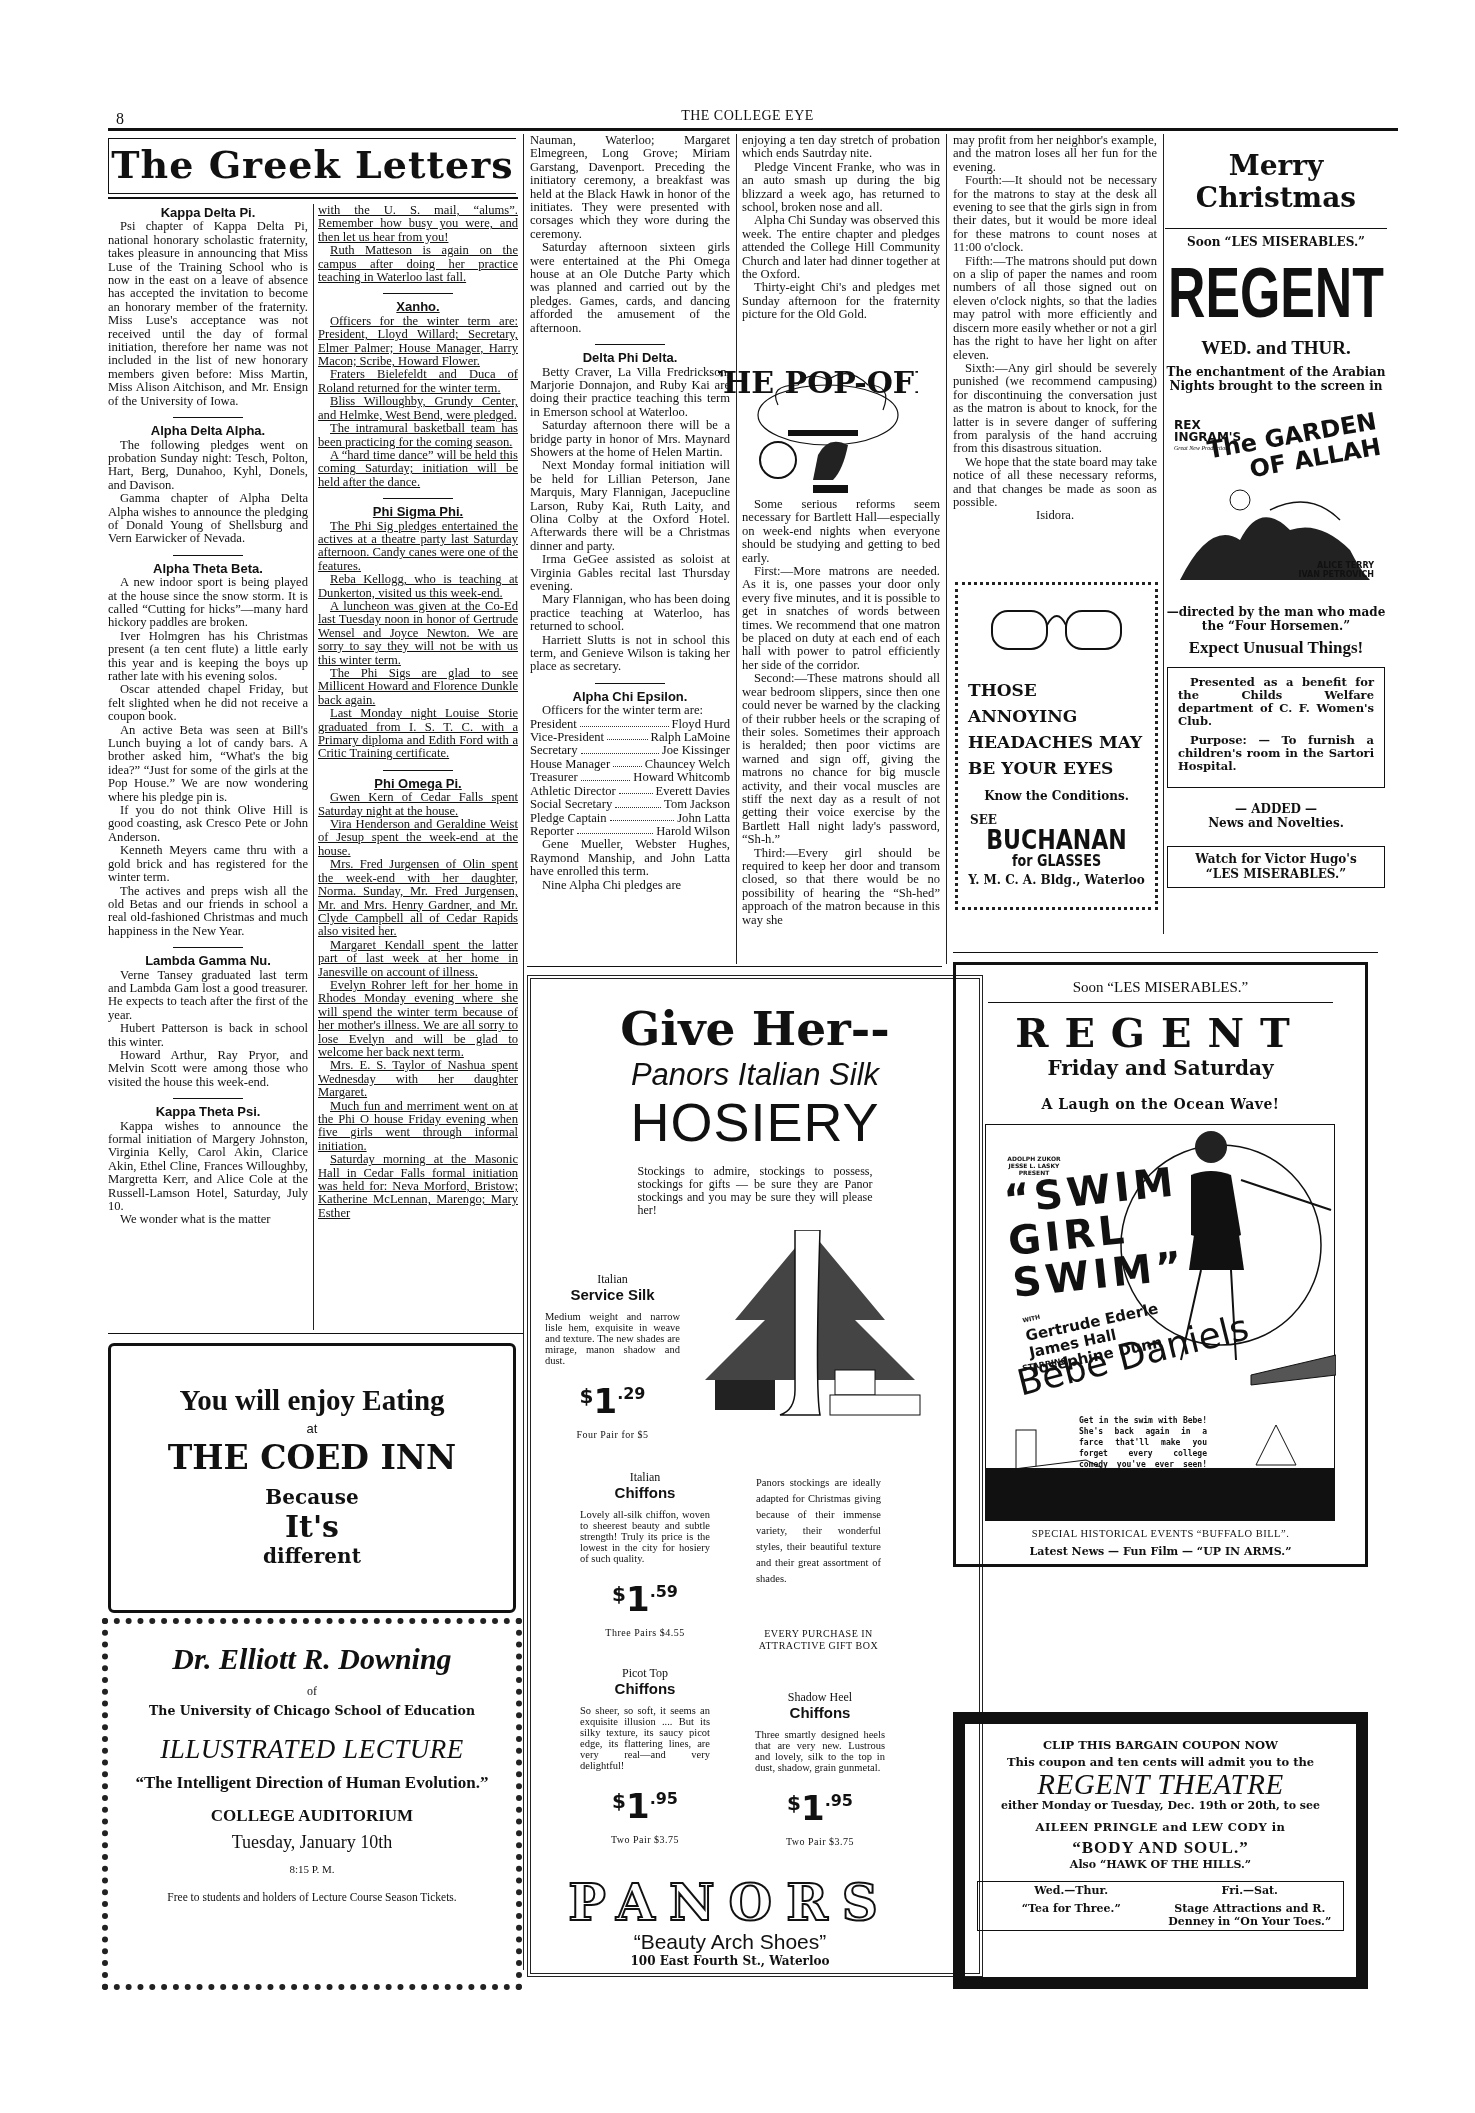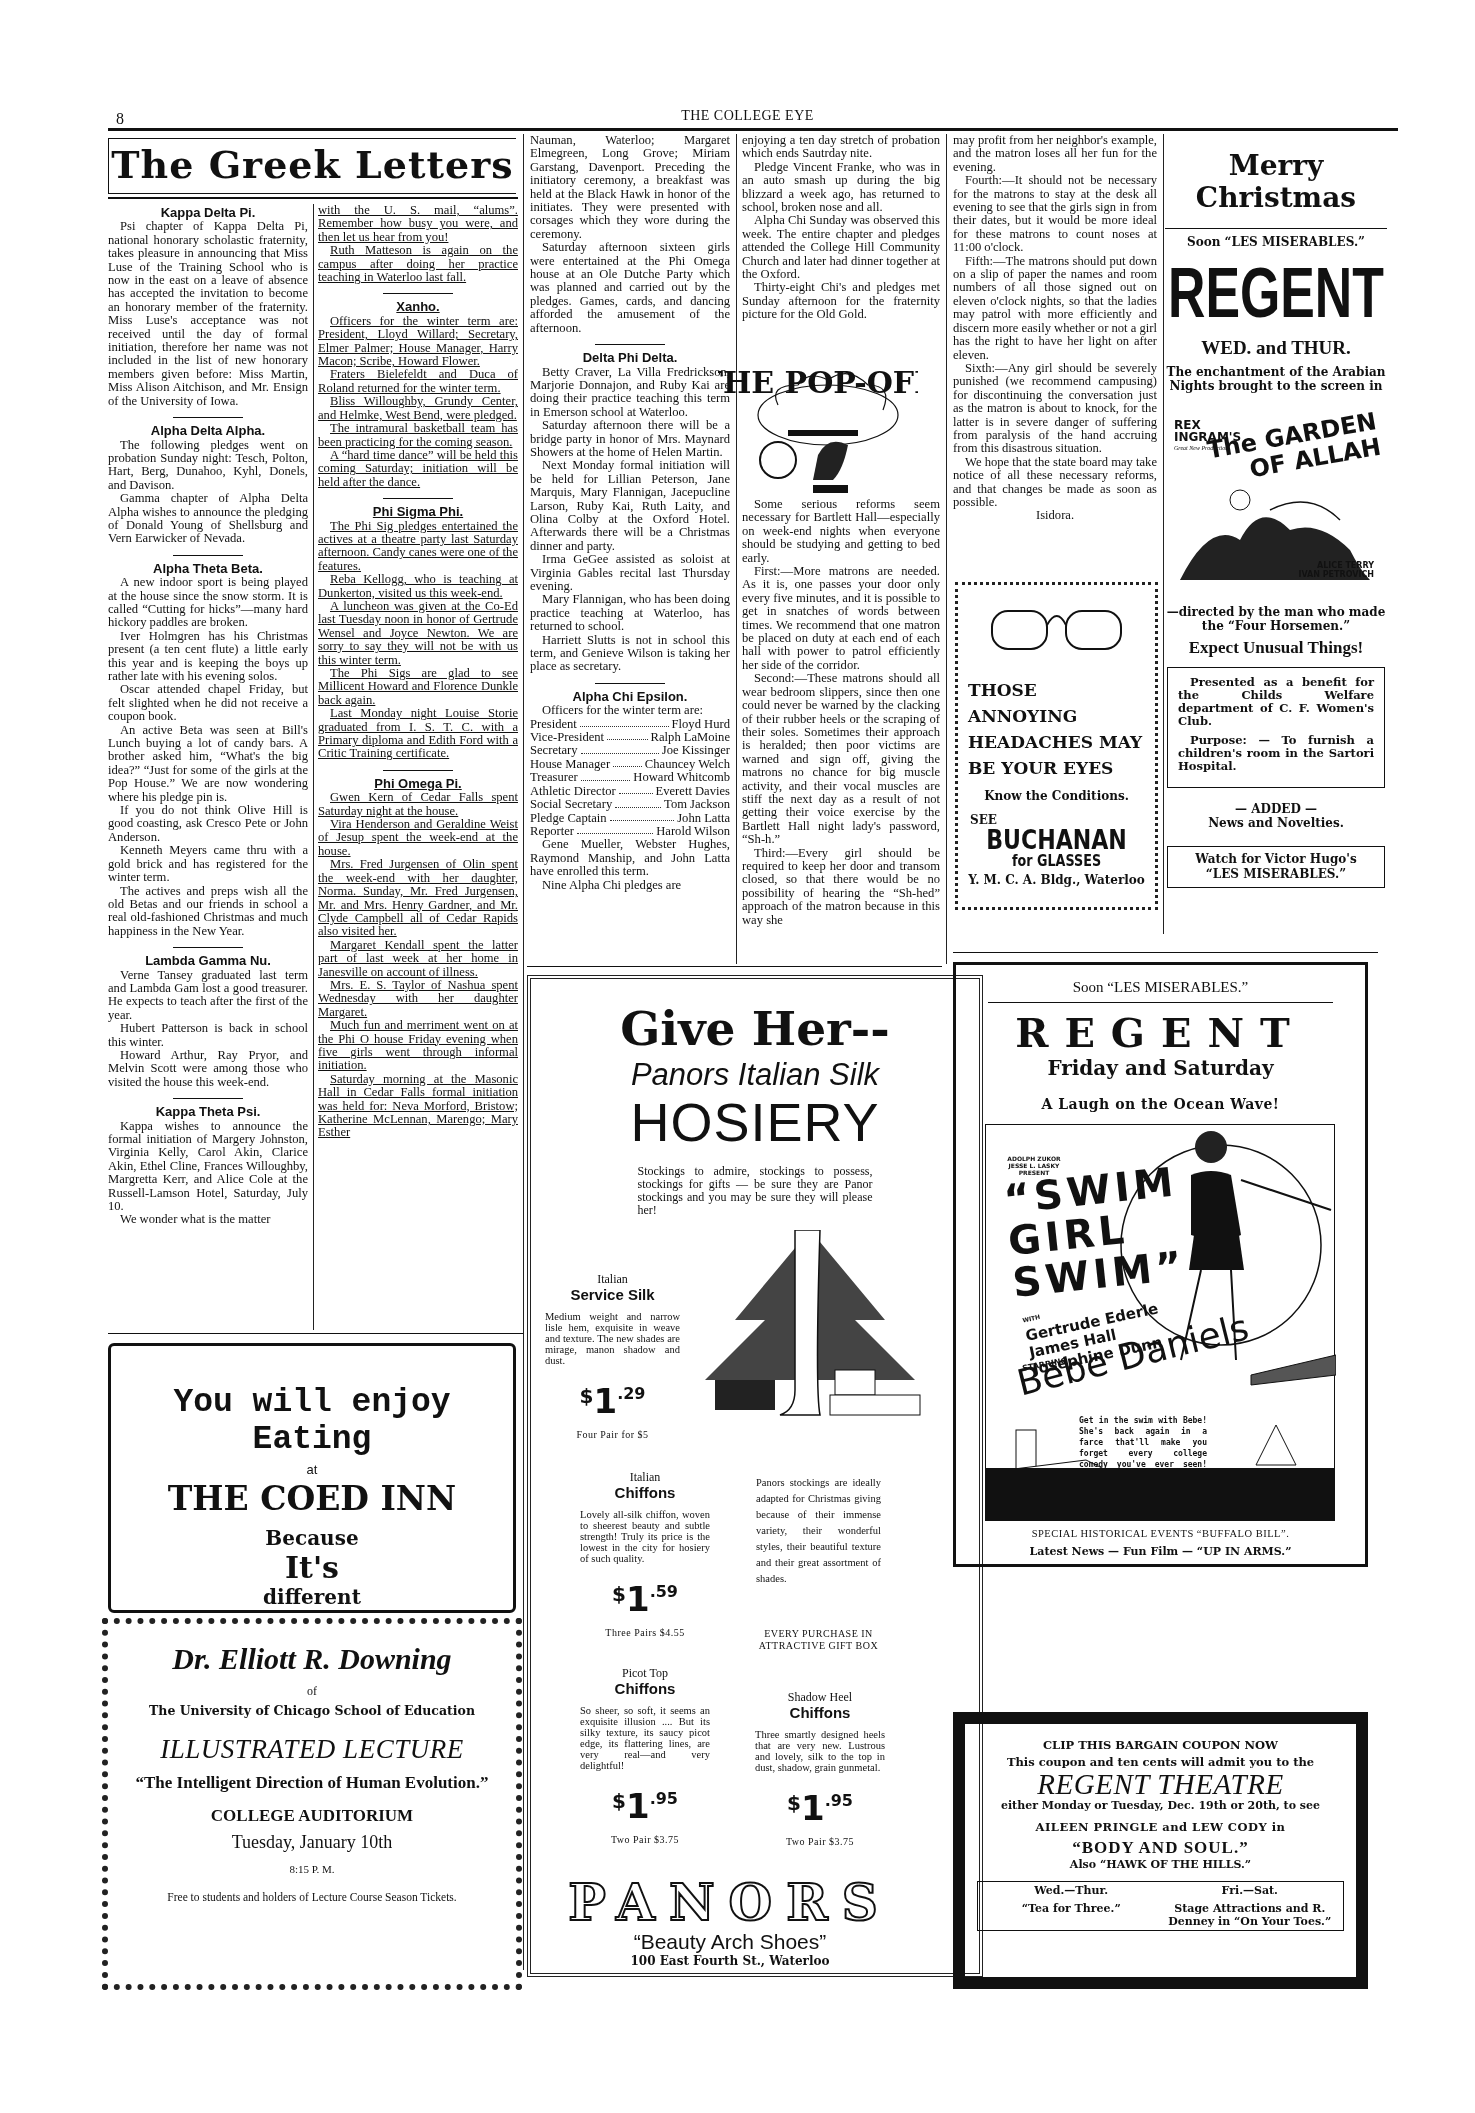--- a/index.html
+++ b/index.html
@@ -12,21 +12,21 @@
   .col { font-size: 12.6px; line-height: 13.4px; text-align: justify; hyphens: auto; }
   .col p { text-indent: 12px; margin: 0; }
   .col h4 { font-family: "Liberation Sans", "DejaVu Sans", sans-serif; font-weight: bold; font-size: 13px; text-align: center; margin: 2px 0 1px; }
   .col .divider { width: 70px; margin: 9px auto 6px; border-top: 1.5px solid #111; }
   .vrule { border-left: 1px solid #222; }
   .greek-title { left: 108px; top: 138px; width: 408px; height: 56px; border: 1.5px solid #111; border-right: none; text-align: center; font-family: "DejaVu Serif", serif; font-weight: bold; font-size: 38px; line-height: 52px; letter-spacing: 1px; }
   .greek-rule { left: 108px; top: 197px; width: 410px; border-top: 2px solid #111; }
   .officers .row { display: flex; justify-content: space-between; }
   .officers .row span.dots { flex: 1; border-bottom: 1px dotted #333; margin: 0 3px 4px; }
   .coed { left: 108px; top: 1343px; width: 408px; height: 270px; border: 3px solid #111; border-radius: 6px; text-align: center; }
-  .coed .l1 { font-family: Liberation Mono, monospace; font-weight: bold; font-size: 33px; margin-top: 38px; }
+  .coed .l1 { font-family: Liberation Serif, serif; font-weight: bold; font-size: 29px; margin-top: 38px; }
   .coed .l2 { font-family: "Liberation Sans", sans-serif; font-size: 13px; margin-top: 4px; }
   .coed .l3 { font-family: "DejaVu Serif", serif; font-weight: bold; font-size: 33px; margin-top: 2px; }
   .coed .l4 { font-family: "DejaVu Serif", serif; font-weight: 900; font-size: 20px; margin-top: 8px; }
   .coed .l5 { font-family: "DejaVu Serif", serif; font-weight: 900; font-size: 30px; }
   .coed .l6 { font-family: "DejaVu Serif", serif; font-weight: 900; font-size: 20px; }
   .downing { left: 102px; top: 1618px; width: 420px; height: 372px; border: 6px dotted #222; text-align: center; }
   .downing .name { font-family: "Liberation Serif", serif; font-weight: bold; font-style: italic; font-size: 30px; margin-top: 18px; }
   .downing .of { font-size: 12px; margin-top: 8px; }
   .downing .uni { font-weight: bold; font-size: 12.5px; font-family: "DejaVu Serif", serif; margin-top: 4px; }
   .downing .lect { font-style: italic; font-size: 27px; margin-top: 16px; letter-spacing: 0.5px; }
@@ -162,20 +162,21 @@
   <p>Reba Kellogg, who is teaching at Dunkerton, visited us this week-end.</p>
   <p>A luncheon was given at the Co-Ed last Tuesday noon in honor of Gertrude Wensel and Joyce Newton. We are sorry to say they will not be with us this winter term.</p>
   <p>The Phi Sigs are glad to see Millicent Howard and Florence Dunkle back again.</p>
   <p>Last Monday night Louise Storie graduated from I. S. T. C. with a Primary diploma and Edith Ford with a Critic Training certificate.</p>
   <div class="divider"></div>
   <h4>Phi Omega Pi.</h4>
   <p>Gwen Kern of Cedar Falls spent Saturday night at the house.</p>
   <p>Vira Henderson and Geraldine Weist of Jesup spent the week-end at the house.</p>
   <p>Mrs. Fred Jurgensen of Olin spent the week-end with her daughter, Norma. Sunday, Mr. Fred Jurgensen, Mr. and Mrs. Henry Gardner, and Mr. Clyde Campbell all of Cedar Rapids also visited her.</p>
   <p>Margaret Kendall spent the latter part of last week at her home in Janesville on account of illness.</p>
+  <p>Evelyn Rohrer left for her home in Rhodes Monday evening where she will spend the winter term because of her mother's illness. We are all sorry to lose Evelyn and will be glad to welcome her back next term.</p>
   <p>Mrs. E. S. Taylor of Nashua spent Wednesday with her daughter Margaret.</p>
   <p>Much fun and merriment went on at the Phi O house Friday evening when five girls went through informal initiation.</p>
   <p>Saturday morning at the Masonic Hall in Cedar Falls formal initiation was held for: Neva Morford, Bristow; Katherine McLennan, Marengo; Mary Esther</p>
 </div>
 <div class="abs vrule" style="left:523px; top:134px; height:1836px;"></div>
 
 <div class="abs col" style="left:530px; top:134px; width:200px;">
   <p style="text-indent:0">Nauman, Waterloo; Margaret Elmegreen, Long Grove; Miriam Garstang, Davenport. Preceding the initiatory ceremony, a breakfast was held at the Black Hawk in honor of the initiates. They were presented with corsages which they wore during the ceremony.</p>
   <p>Saturday afternoon sixteen girls were entertained at the Phi Omega house at an Ole Dutche Party which was planned and carried out by the pledges. Games, cards, and dancing afforded the amusement of the afternoon.</p>
   <div class="divider"></div>

